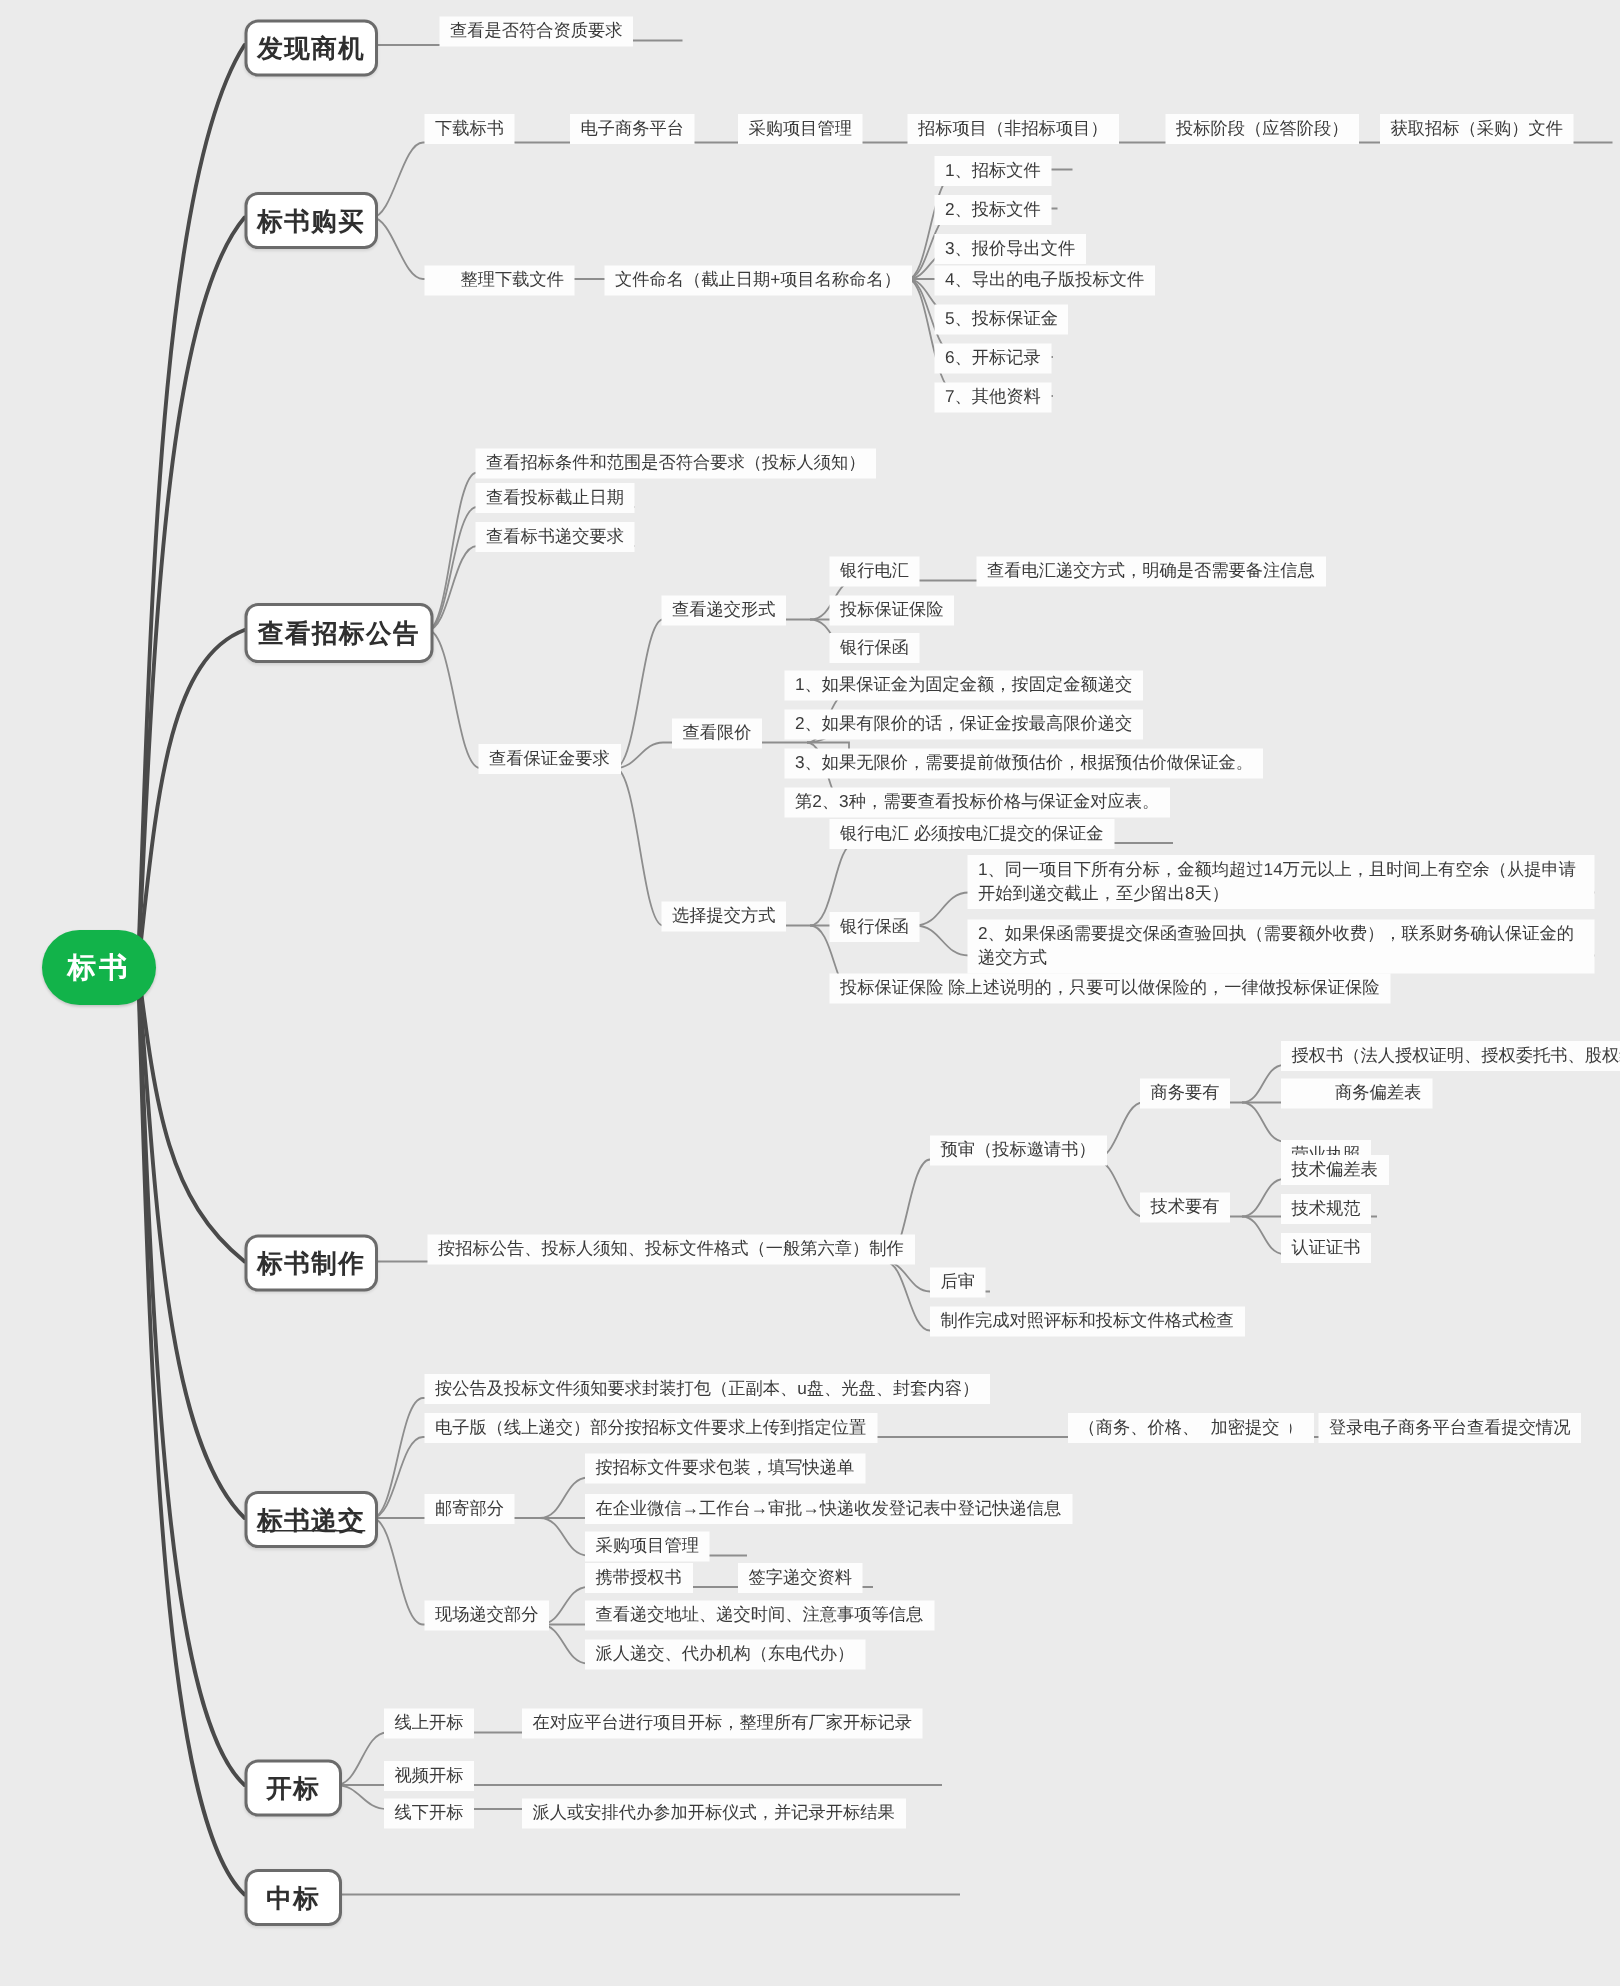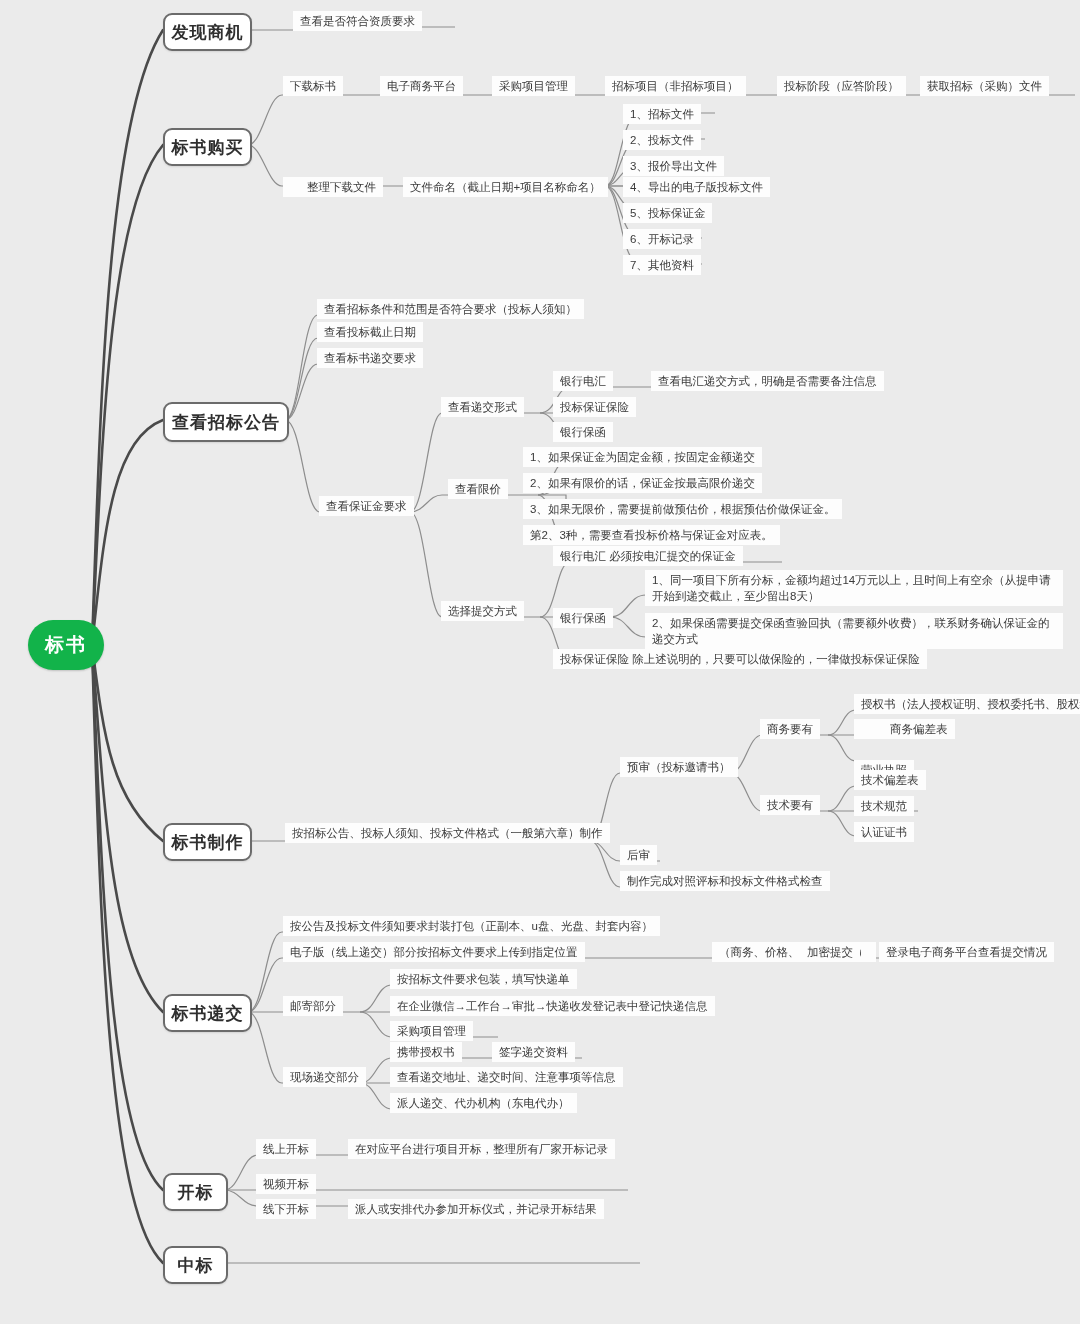--- a/index.html
+++ b/index.html
@@ -211,21 +211,21 @@
   <div class="chip" style="left:620px;top:871px;">制作完成对照评标和投标文件格式检查</div>
   <div class="chip" style="left:760px;top:719px;">商务要有</div>
   <div class="chip" style="left:760px;top:795px;">技术要有</div>
   <div class="chip" style="left:854px;top:694px;">授权书（法人授权证明、授权委托书、股权结构</div>
   <div class="chip" style="left:854px;top:719px;padding-left:36px;">商务偏差表</div>
   <div class="chip" style="left:854px;top:760px;">营业执照</div>
   <div class="chip" style="left:854px;top:770px;">技术偏差表</div>
   <div class="chip" style="left:854px;top:796px;">技术规范</div>
   <div class="chip" style="left:854px;top:822px;">认证证书</div>
 
-  <div class="l1" style="left:163px;top:994px;width:85px;height:34px;">
+  <div class="l1" style="left:163px;top:994px;width:85px;height:34px;text-decoration:underline;">
     <span>标书递交</span>
   </div>
   <div class="chip" style="left:283px;top:916px;">按公告及投标文件须知要求封装打包（正副本、u盘、光盘、封套内容）</div>
   <div class="chip" style="left:283px;top:942px;">电子版（线上递交）部分按招标文件要求上传到指定位置</div>
   <div class="chip" style="left:712px;top:942px;">（商务、价格、资质、业绩）</div>
   <div class="chip" style="left:800px;top:942px;">加密提交</div>
   <div class="chip" style="left:879px;top:942px;">登录电子商务平台查看提交情况</div>
 
   <div class="chip" style="left:283px;top:996px;">邮寄部分</div>
   <div class="chip" style="left:390px;top:969px;">按招标文件要求包装，填写快递单</div>

